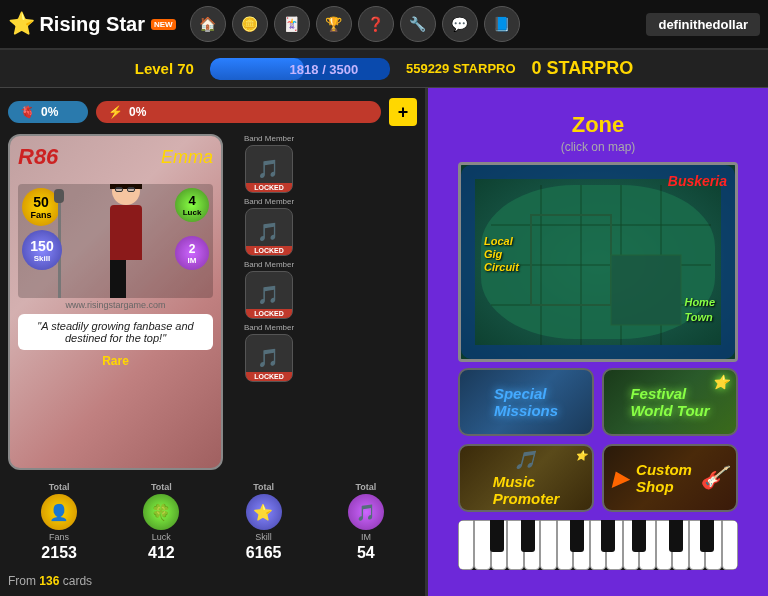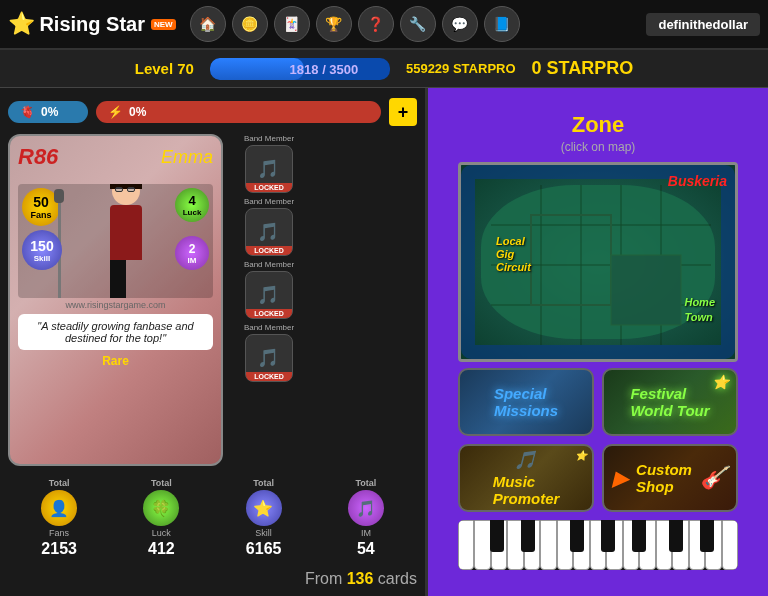--- a/index.html
+++ b/index.html
@@ -354,22 +354,22 @@
       justify-content: center;
       font-size: 16px;
     }
     .stat-value {
       color: white;
       font-size: 16px;
       font-weight: bold;
     }
     .from-cards {
       color: #aaa;
-      font-size: 16px;
-      text-align: right;
+      font-size: 12px;
+      text-align: left;
     }
     .from-cards span { color: #FFD700; font-weight: bold; }
 
     
     .panel-divider {
       width: 3px;
       background: #333;
     }
 
     
@@ -699,21 +699,21 @@
           <line x1="30" y1="60" x2="250" y2="60" stroke="#0a2a0a" stroke-width="1"></line>
           <line x1="30" y1="100" x2="250" y2="100" stroke="#0a2a0a" stroke-width="1"></line>
           <line x1="30" y1="140" x2="250" y2="140" stroke="#0a2a0a" stroke-width="1"></line>
 
           <rect x="70" y="50" width="80" height="90" fill="none" stroke="#2a4a2a" stroke-width="2"></rect>
           <rect x="150" y="90" width="70" height="70" fill="#1a4a3a" stroke="#2a5a2a" stroke-width="1"></rect>
         </svg>
 
         <div class="buskeria-label">Buskeria</div>
 
-        <div class="map-zone-label" style="top:70px;left:35px;line-height:1.2;">Local<br>Gig<br>Circuit</div>
+        <div class="map-zone-label" style="top:70px;left:23px;line-height:1.2;">Local<br>Gig<br>Circuit</div>
         <div class="map-zone-label" style="bottom:35px;right:20px;line-height:1.3;color:#88ff44;">Home<br>Town</div>
       </div>
     </div>
 
     <div class="mission-grid">
       <div class="mission-btn special-missions">
         <span>Special<br>Missions</span>
       </div>
       <div class="mission-btn festival-tour">
         <span style="position:absolute;top:4px;right:6px;font-size:14px;">⭐</span>

